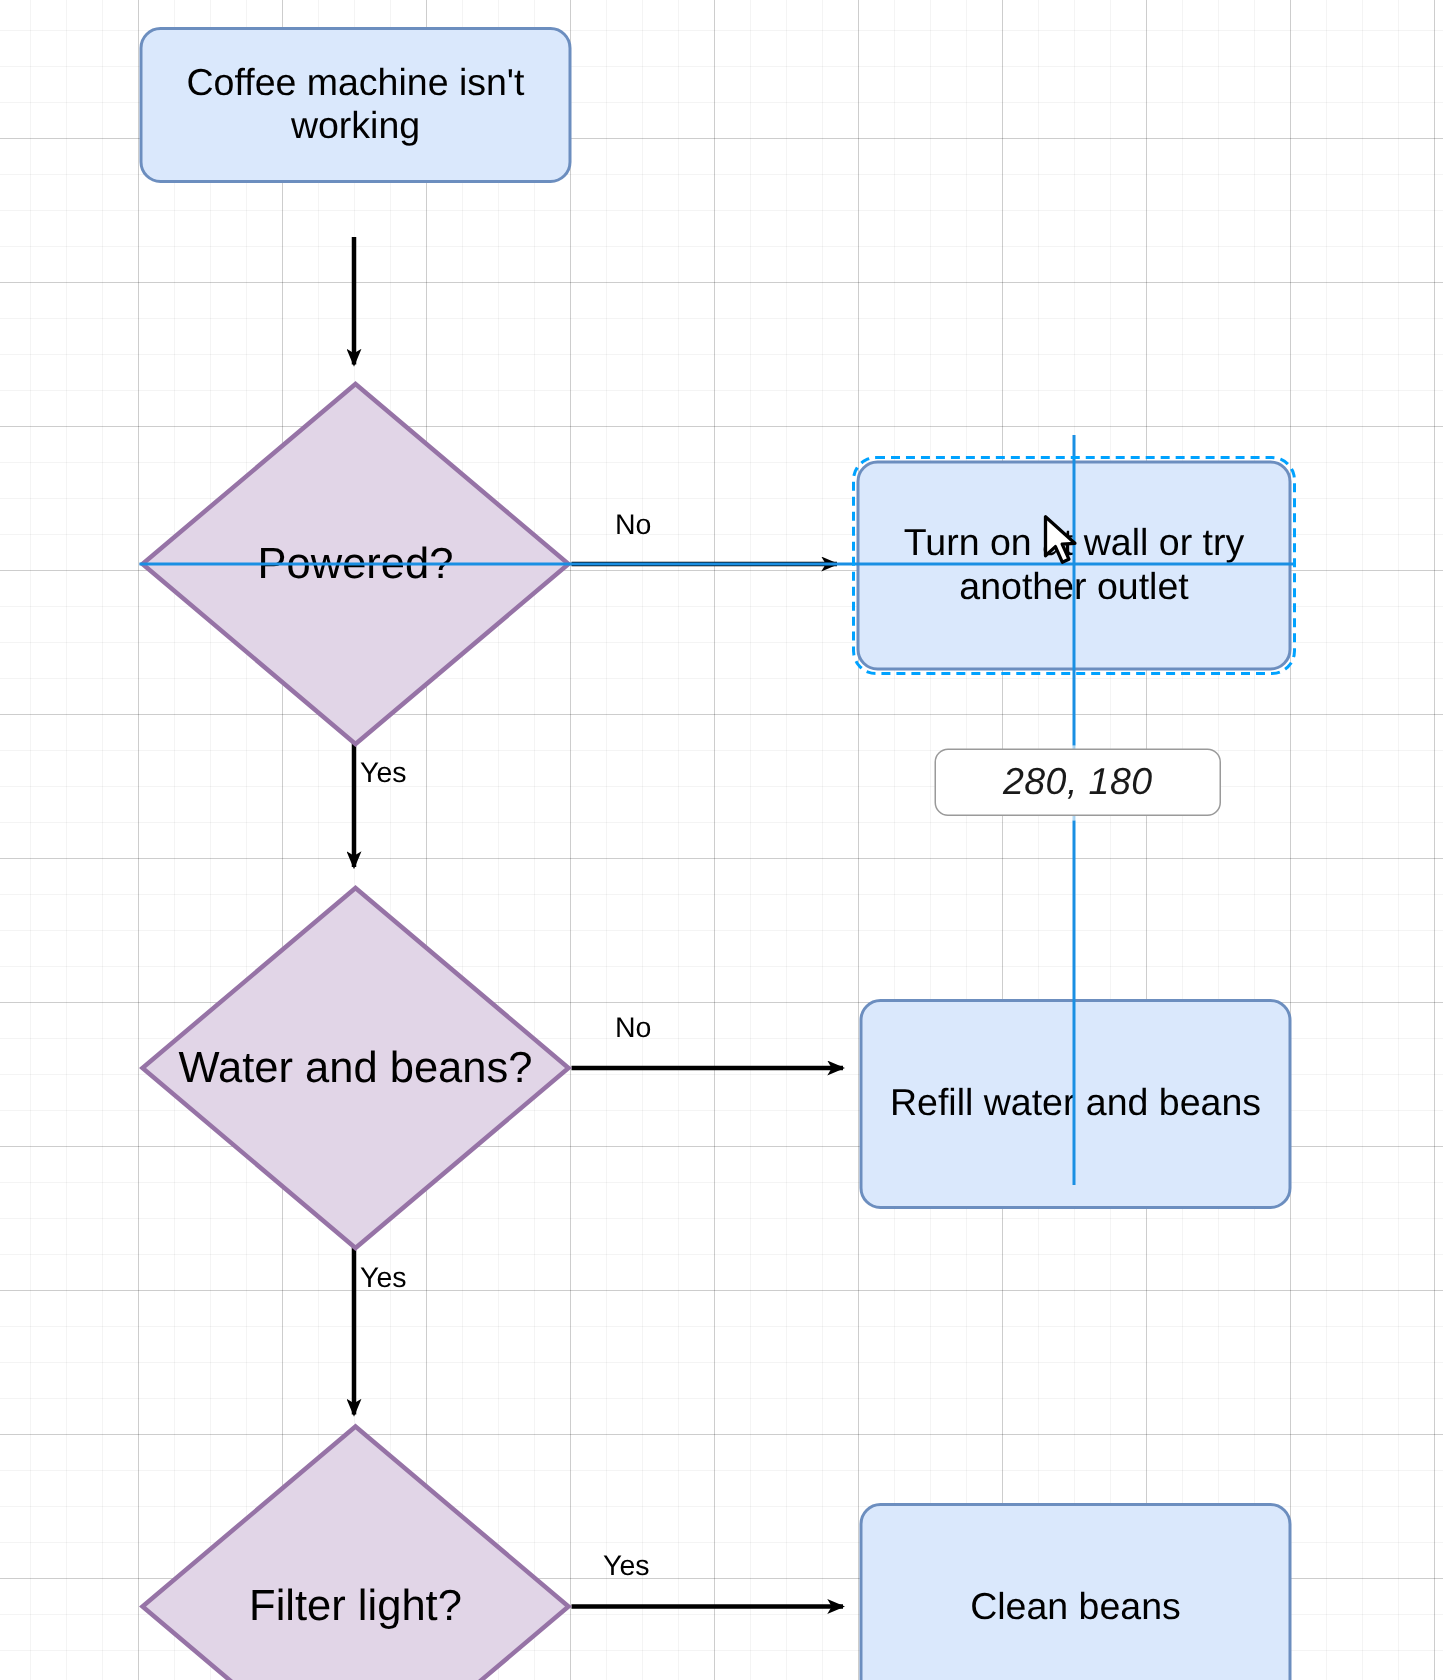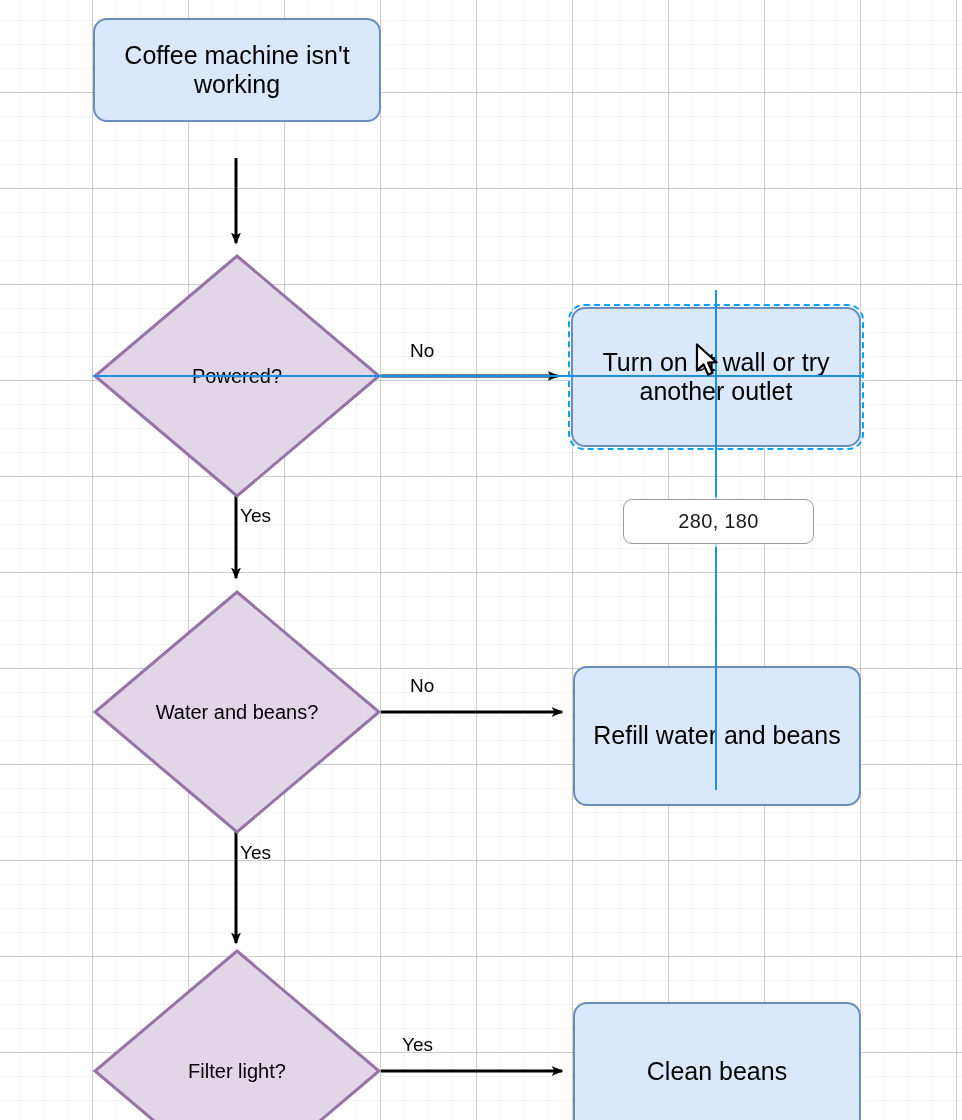--- a/index.html
+++ b/index.html
@@ -62,21 +62,21 @@
   }
   .decision-label {
     position: absolute;
     left: 0;
     top: 0;
     width: 100%;
     height: 100%;
     display: flex;
     align-items: center;
     justify-content: center;
-    font-size: 20px;
+    font-size: 29px;
     color: #000;
     pointer-events: none;
   }
 
   
   .edge-svg {
     position: absolute;
     left: 0;
     top: 0;
     width: 962px;
@@ -112,26 +112,27 @@
     pointer-events: none;
   }
 
   
   .coord-tip {
     position: absolute;
     box-sizing: border-box;
     background: #ffffff;
     border: 1px solid #9a9a9a;
     border-radius: 9px;
-    font-size: 20px;
+    font-size: 25px;
     color: #1a1a1a;
     display: flex;
     align-items: center;
     justify-content: center;
     letter-spacing: 0.3px;
+    font-style: italic;
   }
 
   
   .cursor {
     position: absolute;
     pointer-events: none;
   }
 </style>
 </head>
 <body>

